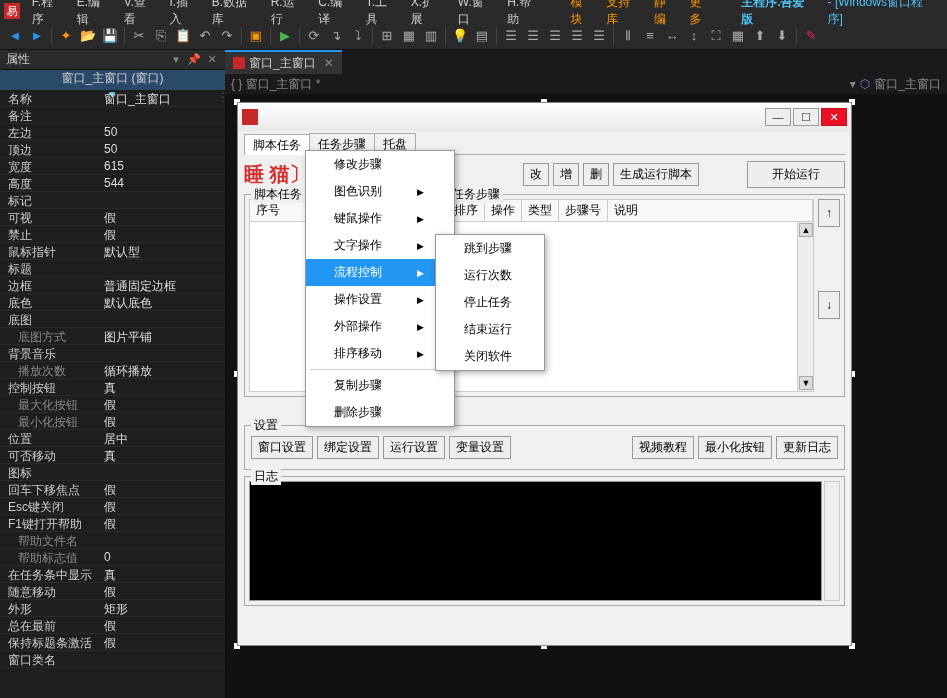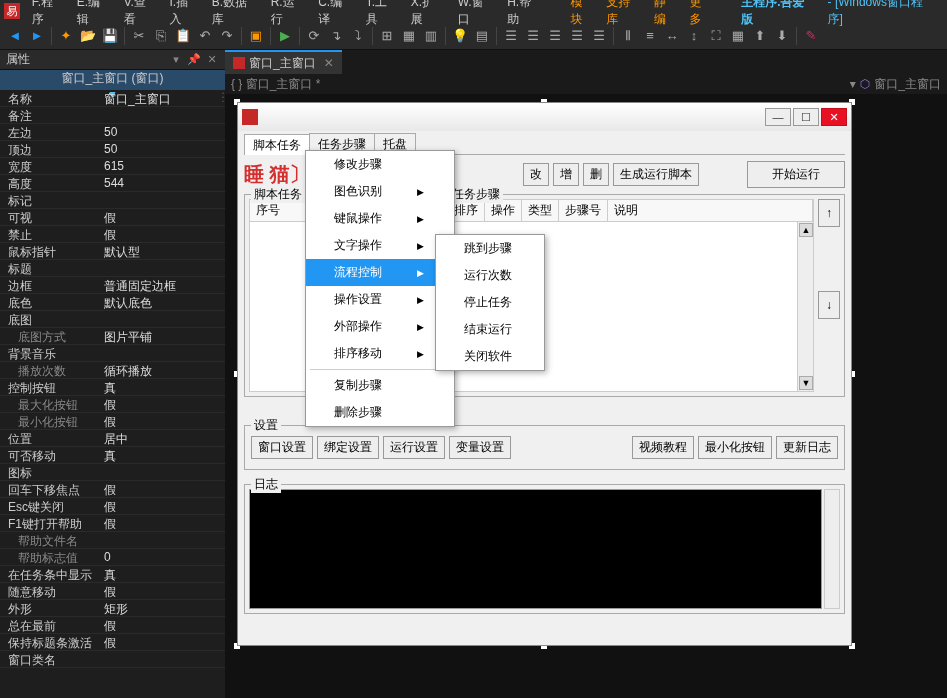--- a/index.html
+++ b/index.html
@@ -415,21 +415,21 @@
               <button class="sbtn">绑定设置</button>
               <button class="sbtn">运行设置</button>
               <button class="sbtn">变量设置</button>
               <span style="flex:1"></span>
               <button class="sbtn">视频教程</button>
               <button class="sbtn">最小化按钮</button>
               <button class="sbtn">更新日志</button>
             </div>
           </div>
 
-          <div class="grp" style="margin-top:14px">
+          <div class="grp" style="margin-top:6px">
             <div class="grp-label">日志</div>
             <div style="display:flex;gap:2px">
               <div class="logbox" style="flex:1"></div>
               <div style="width:16px;background:#eee;border:1px solid #ccc"></div>
             </div>
           </div>
 
         </div>
       </div>
 

